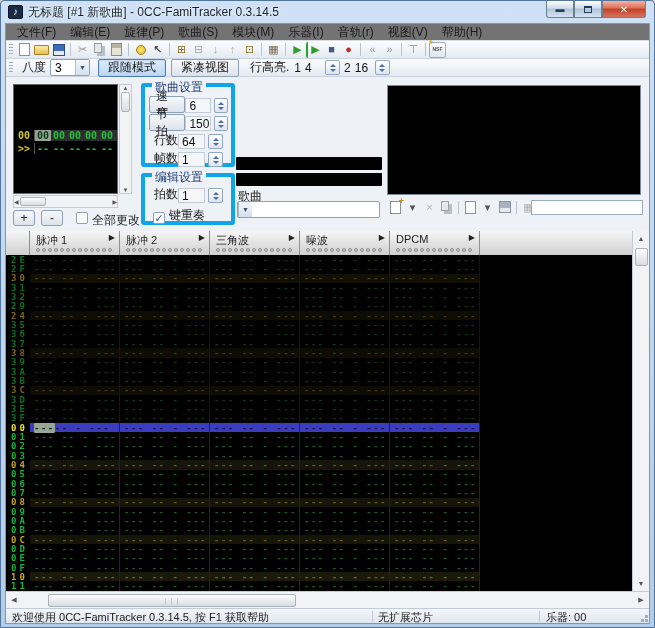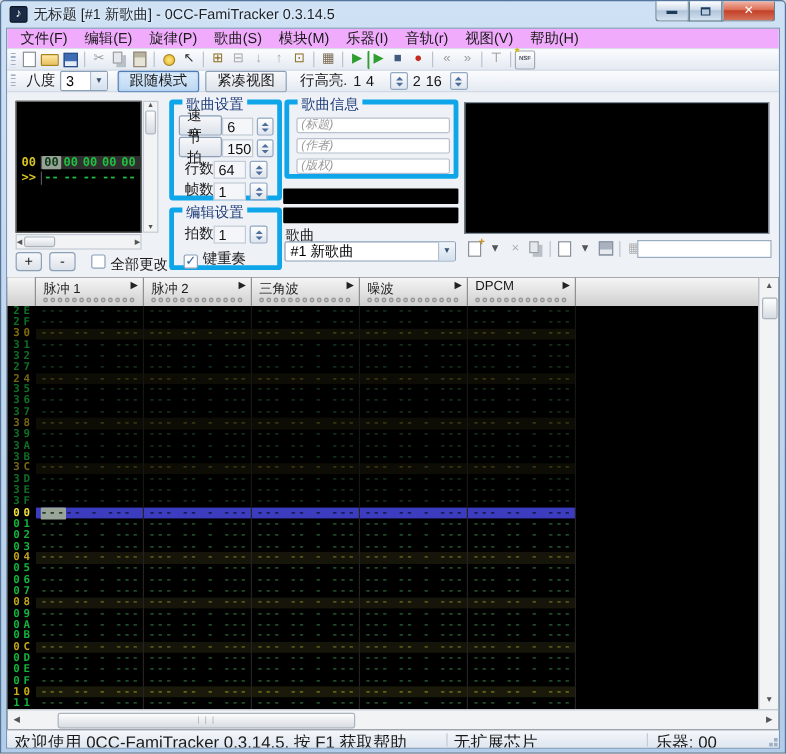--- a/index.html
+++ b/index.html
@@ -18,21 +18,21 @@
   .capbtn{width:28px;height:17px;border:1px solid #68818f;border-top:none;background:linear-gradient(#fdfeff,#cfdceb 45%,#b0c4da 50%,#d6e3f1);
     display:flex;align-items:center;justify-content:center;color:#1e3c5c;font-size:9px;}
   .capbtn.min{border-radius:0 0 0 3px;}
   .capbtn.cls{width:44px;border-radius:0 0 3px 0;background:linear-gradient(#f2b5a6,#dc6e55 45%,#c33f27 50%,#d6745c);color:#fff;font-size:10px;}
   .maxglyph{width:8px;height:7px;border:1px solid #1e3c5c;border-top-width:2px;}
 
   
   .client{position:absolute;left:4px;right:4px;top:22px;bottom:3px;background:#eef1f6;border:1px solid #7e99b8;
     display:flex;flex-direction:column;overflow:hidden;}
 
-  .menubar{height:17px;background:#f0abfc;border-bottom:1px solid #d7dee8;display:flex;align-items:center;padding-left:4px;flex:0 0 auto;}
+  .menubar{height:17px;background:#737373;border-bottom:1px solid #d7dee8;display:flex;align-items:center;padding-left:4px;flex:0 0 auto;}
   .menu-item{padding:0 7px;color:#1a1a1a;}
 
   .toolbar{height:18px;background:linear-gradient(#fbfcfe,#e4eaf2);border-bottom:1px solid #cbd4e1;
     display:flex;align-items:center;padding-left:2px;flex:0 0 auto;}
   .grip{width:4px;height:12px;margin:0 3px 0 1px;background:repeating-linear-gradient(#9fb0c4 0 1px,transparent 1px 3px);}
   .tbi{position:relative;width:17px;height:16px;display:inline-flex;align-items:center;justify-content:center;
     font-size:11px;line-height:1;border-radius:2px;flex:0 0 auto;}
   .tb-sep{width:1px;height:13px;background:#b9c2cf;margin:0 3px;flex:0 0 auto;}
   .ic-doc::before{content:"";width:9px;height:11px;background:#fff;border:1px solid #8a8f99;display:block;}
   .ic-doc-plus::before{content:"";width:9px;height:11px;background:#fff;border:1px solid #8a8f99;display:block;}
@@ -131,21 +131,21 @@
   .phscroll{position:absolute;left:0;right:0;bottom:0;height:17px;background:#f2f3f5;border-top:1px solid #c4cbd4;
     display:flex;align-items:center;font-size:7px;color:#555;}
   .phscroll .a{width:16px;text-align:center;}
   .phscroll .thumb{width:248px;height:13px;background:linear-gradient(#fdfdfd,#d8dce2);border:1px solid #aab2bd;border-radius:2px;
     margin-left:26px;display:flex;align-items:center;justify-content:center;}
   .phscroll .gripdots{font-size:6px;color:#98a0aa;letter-spacing:1px;}
   .phscroll .sp{flex:1;}
 
   
   .statusbar{height:15px;flex:0 0 auto;background:linear-gradient(#f4f7fb,#dfe6ef);border-top:1px solid #c2cbd6;
-    position:relative;font-size:14px;color:#1a1a1a;}
+    position:relative;font-size:11px;color:#1a1a1a;}
   .st-msg{position:absolute;left:6px;top:1px;}
   .st-chip{position:absolute;left:372px;top:1px;}
   .st-inst{position:absolute;left:540px;top:1px;}
   .st-sep{position:absolute;top:2px;width:1px;height:11px;background:#c2cbd6;}
   .st-grip{position:absolute;right:1px;bottom:1px;width:3px;height:3px;background:#9fb0c4;
     box-shadow:-4px 0 #9fb0c4,0 -4px #9fb0c4;}
 </style>
 </head>
 <body>
 
@@ -323,33 +323,26 @@
               <i class="up"></i>
               <i class="dn"></i>
             </span>
         </div>
         <div class="setrow" style="left:8px;top:30px;">
           <span class="cb">✓</span>
           <span class="cblabel" style="margin-left:4px;">键重奏</span>
         </div>
       </div>
 
-      <div class="group" style="left:231px;top:6px;width:145px;height:66px;">
-        <span class="gtitle">歌曲信息</span>
-        <input class="ginput" style="position: absolute; left: 6px; top: 11px;" placeholder="(标题)">
-        <input class="ginput" style="position: absolute; left: 6px; top: 28px;" placeholder="(作者)">
-        <input class="ginput" style="position: absolute; left: 6px; top: 45px;" placeholder="(版权)">
-      </div>
 
       <div class="vis" style="top:80px;"></div>
       <div class="vis" style="top:96px;"></div>
 
       <span class="cblabel" style="position:absolute;left:232px;top:111px;">歌曲</span>
       <span class="combo" style="position:absolute;left:231px;top:124px;width:143px;">
-        <span class="val">#1 新歌曲</span>
         <span class="drop">▼</span>
       </span>
 
       <div class="ilist"></div>
       <div class="itoolbar">
           <span class="tbi ic-doc-plus"></span>
           <span class="tbi" style="color: rgb(85, 85, 85);">▾</span>
           <span class="tbi" style="color: rgb(170, 176, 184);">×</span>
           <span class="tbi ic-copy"></span>
           <span class="tb-sep"></span>
@@ -497,21 +490,21 @@
           </div>
           <div class="prow dim">
             <span class="plabel">32</span>
             <span class="pcell">--- -- - ---</span>
             <span class="pcell">--- -- - ---</span>
             <span class="pcell">--- -- - ---</span>
             <span class="pcell">--- -- - ---</span>
             <span class="pcell">--- -- - ---</span>
           </div>
           <div class="prow dim">
-            <span class="plabel">27</span>
+            <span class="plabel">29</span>
             <span class="pcell">--- -- - ---</span>
             <span class="pcell">--- -- - ---</span>
             <span class="pcell">--- -- - ---</span>
             <span class="pcell">--- -- - ---</span>
             <span class="pcell">--- -- - ---</span>
           </div>
           <div class="prow hl4 dim">
             <span class="plabel">24</span>
             <span class="pcell">--- -- - ---</span>
             <span class="pcell">--- -- - ---</span>

